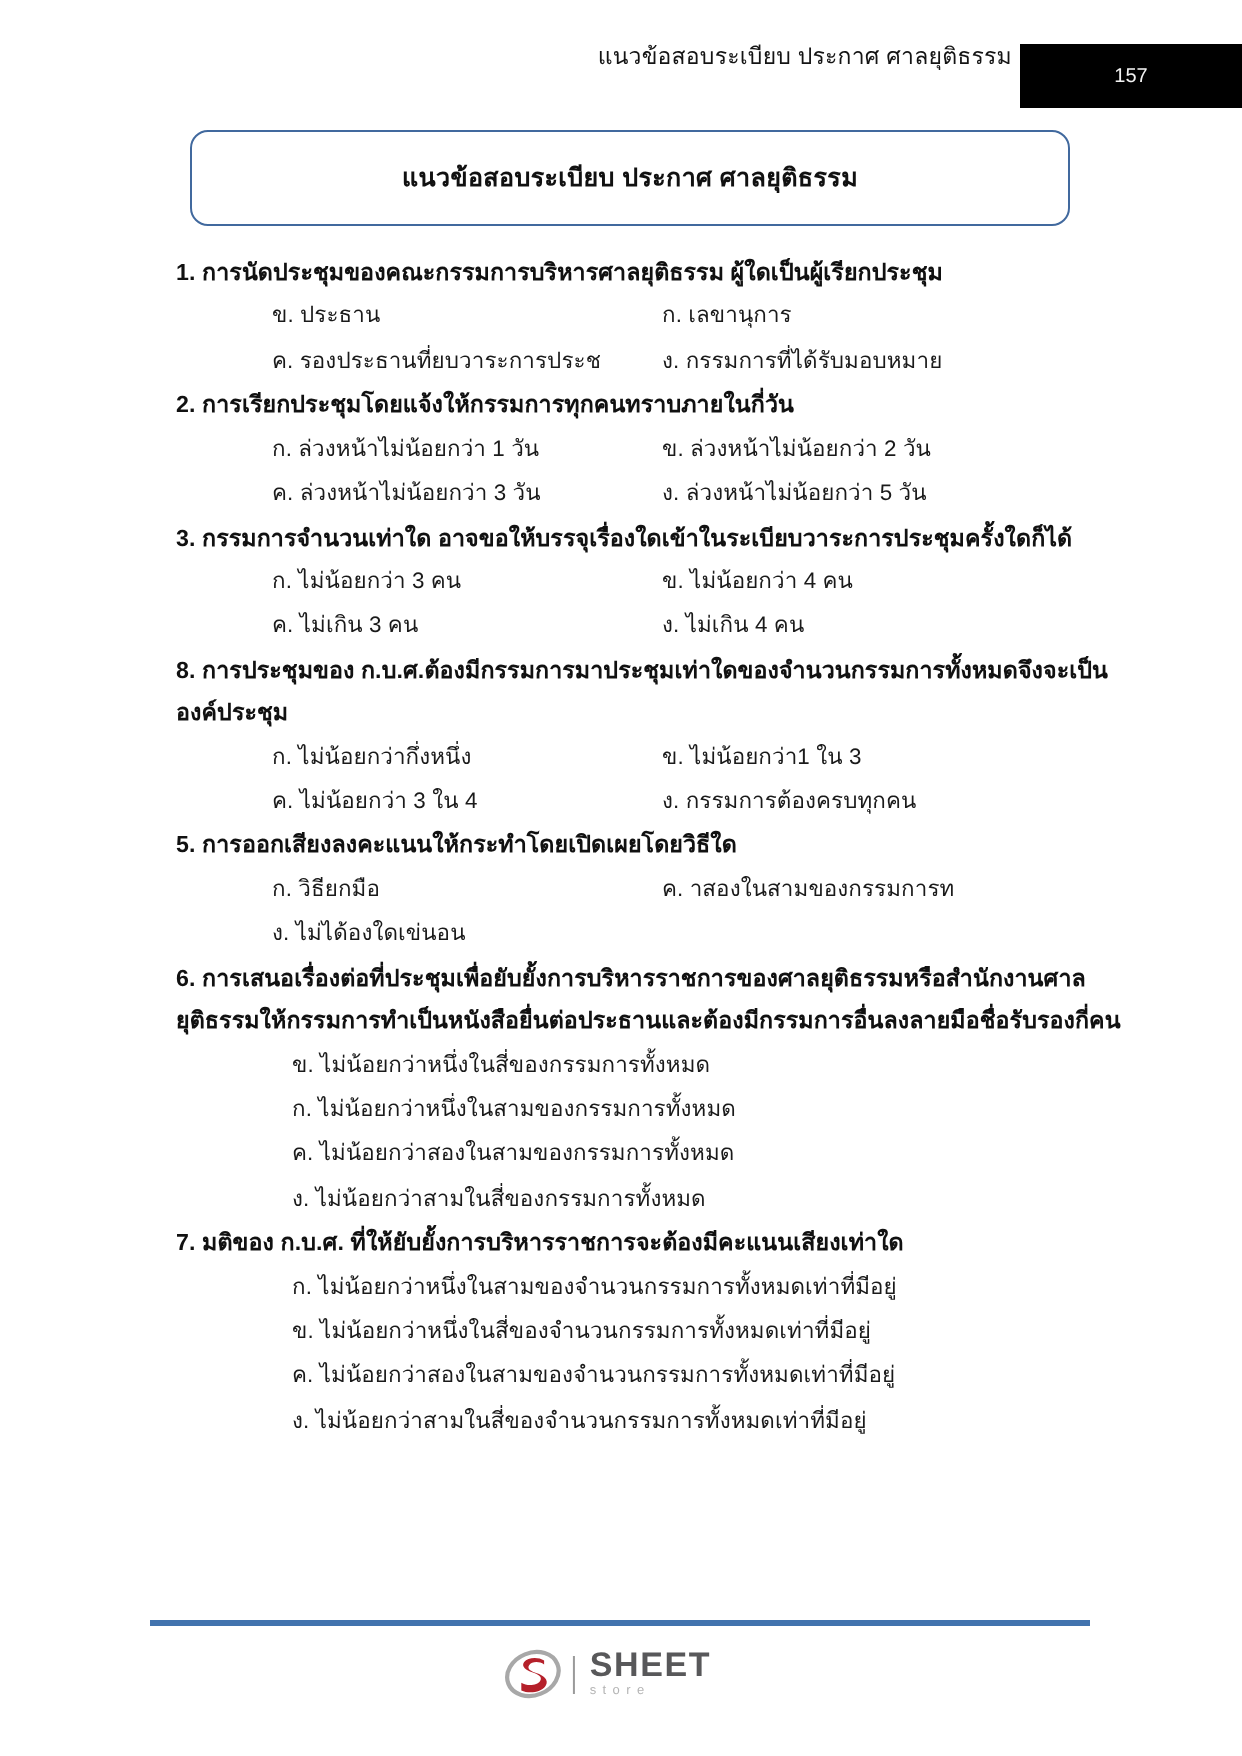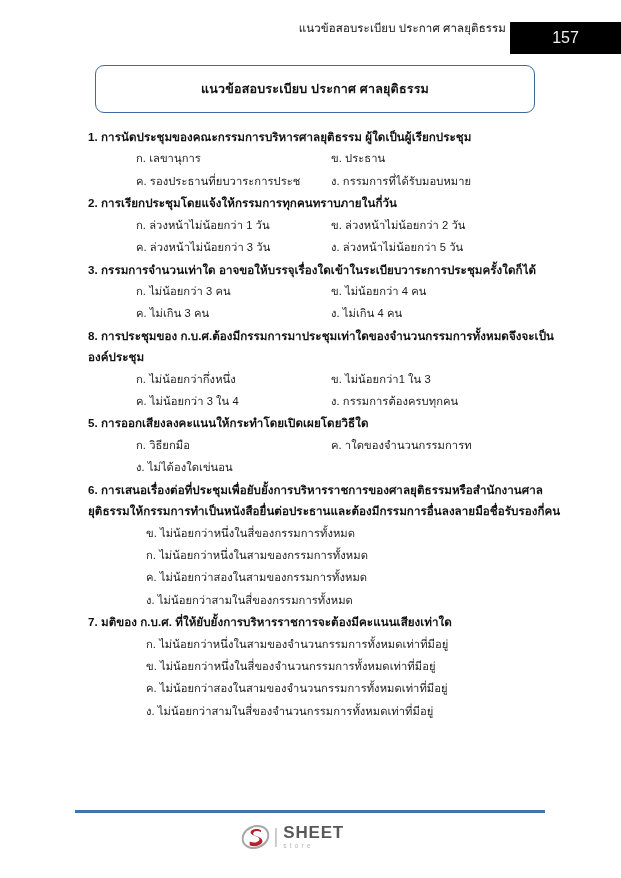--- a/index.html
+++ b/index.html
@@ -35,21 +35,21 @@
     letter-spacing: 0.1px;
   }
   .page-number-badge {
     position: absolute;
     right: 0px;
     top: 22px;
     width: 111px;
     height: 32px;
     background: #000000;
     color: #f2f2f2;
-    font-size: 16px;
+    font-size: 10px;
     display: flex;
     align-items: center;
     justify-content: center;
   }
 
   
   .title-box {
     position: absolute;
     left: 95px;
     top: 65px;
@@ -108,20 +108,21 @@
     letter-spacing: 0.05px;
   }
 
   
   .page-footer {
     position: absolute;
     left: 0;
     bottom: 0;
     width: 585px;
     height: 78px;
+    padding-left: 23px;
   }
   .footer-rule {
     position: absolute;
     left: 75px;
     top: 10px;
     width: 470px;
     height: 3px;
     background: #4273ae;
   }
   .footer-logo {
@@ -174,22 +175,22 @@
 </div>
 
 <div class="title-box">
   <div class="title-box-text">แนวข้อสอบระเบียบ ประกาศ ศาลยุติธรรม</div>
 </div>
 
 <div class="content" id="content-root">
     <div class="question-block">
       <p class="question-text">1. การนัดประชุมของคณะกรรมการบริหารศาลยุติธรรม ผู้ใดเป็นผู้เรียกประชุม</p>
       <div class="choices-grid">
+        <div class="choice">ข. ประธาน</div>
         <div class="choice">ก. เลขานุการ</div>
-        <div class="choice">ข. ประธาน</div>
         <div class="choice">ค. รองประธานที่ยบวาระการประช</div>
         <div class="choice">ง. กรรมการที่ได้รับมอบหมาย</div>
       </div>
     </div>
     <div class="question-block">
       <p class="question-text">2. การเรียกประชุมโดยแจ้งให้กรรมการทุกคนทราบภายในกี่วัน</p>
       <div class="choices-grid">
         <div class="choice">ก. ล่วงหน้าไม่น้อยกว่า 1 วัน</div>
         <div class="choice">ข. ล่วงหน้าไม่น้อยกว่า 2 วัน</div>
         <div class="choice">ค. ล่วงหน้าไม่น้อยกว่า 3 วัน</div>
@@ -211,21 +212,21 @@
         <div class="choice">ก. ไม่น้อยกว่ากึ่งหนึ่ง</div>
         <div class="choice">ข. ไม่น้อยกว่า1 ใน 3</div>
         <div class="choice">ค. ไม่น้อยกว่า 3 ใน 4</div>
         <div class="choice">ง. กรรมการต้องครบทุกคน</div>
       </div>
     </div>
     <div class="question-block">
       <p class="question-text">5. การออกเสียงลงคะแนนให้กระทำโดยเปิดเผยโดยวิธีใด</p>
       <div class="choices-grid">
         <div class="choice">ก. วิธียกมือ</div>
-        <div class="choice">ค. าใดของจำนวนกรรมการท</div>
+        <div class="choice">ค. าสองในสามของกรรมการท</div>
         <div class="choice">ง. ไม่ได้องใดเข่นอน</div>
       </div>
     </div>
     <div class="question-block">
       <p class="question-text">6. การเสนอเรื่องต่อที่ประชุมเพื่อยับยั้งการบริหารราชการของศาลยุติธรรมหรือสำนักงานศาลยุติธรรมให้กรรมการทำเป็นหนังสือยื่นต่อประธานและต้องมีกรรมการอื่นลงลายมือชื่อรับรองกี่คน</p>
       <div class="choices-list">
         <div class="choice">ข. ไม่น้อยกว่าหนึ่งในสี่ของกรรมการทั้งหมด</div>
         <div class="choice">ก. ไม่น้อยกว่าหนึ่งในสามของกรรมการทั้งหมด</div>
         <div class="choice">ค. ไม่น้อยกว่าสองในสามของกรรมการทั้งหมด</div>
         <div class="choice">ง. ไม่น้อยกว่าสามในสี่ของกรรมการทั้งหมด</div>

